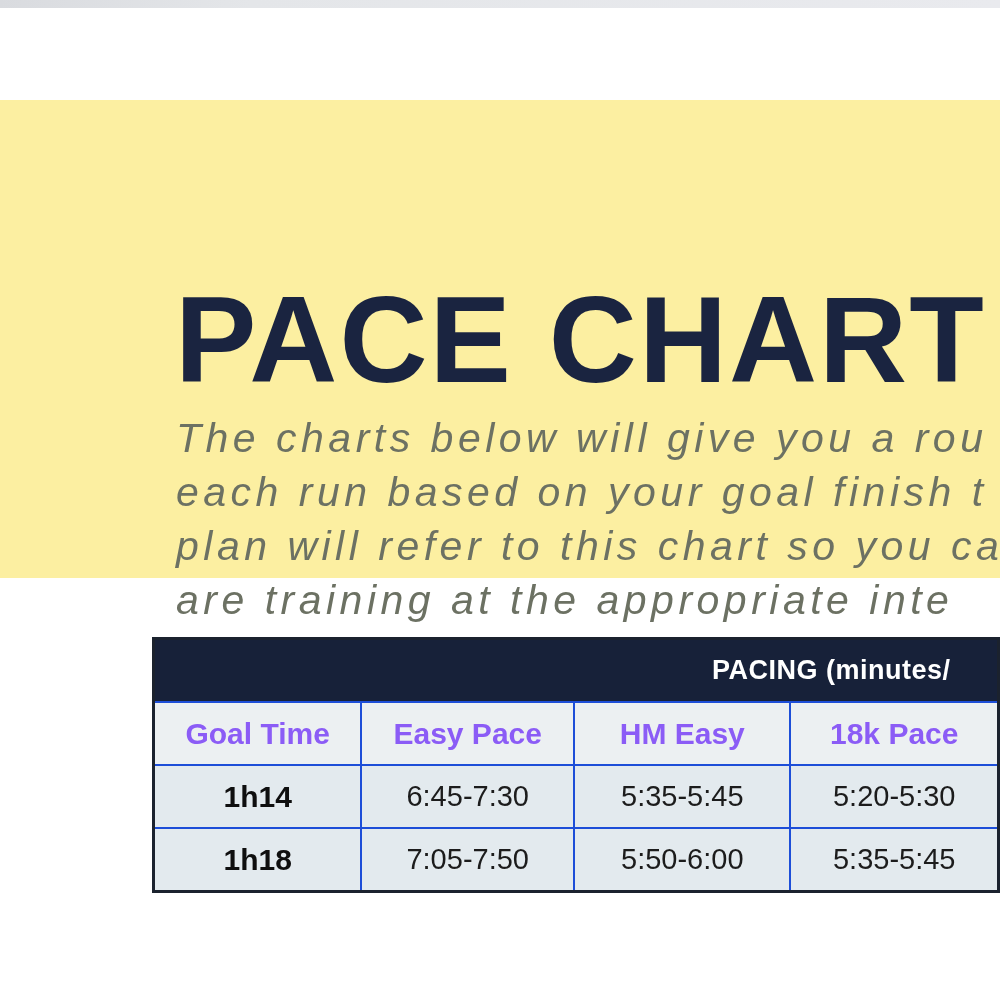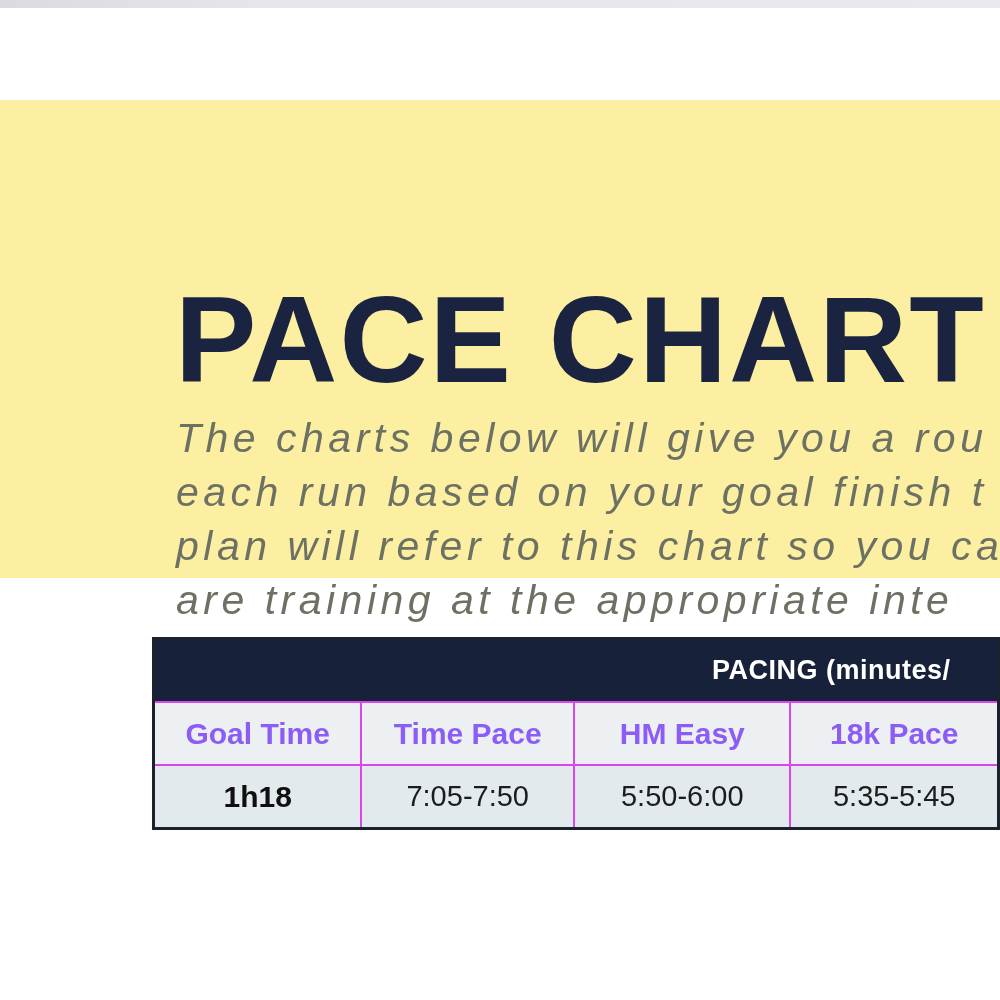--- a/index.html
+++ b/index.html
@@ -63,21 +63,21 @@
   
   .pace-table {
     position: absolute;
     left: 152px;
     top: 637px;
     border-collapse: collapse;
     table-layout: fixed;
     border: 3px solid #1b222e;
   }
   .pace-table td {
-    border: 2px solid #d946ef;
+    border: 2px solid #1d4ed8;
     height: 61px;
     padding: 0;
     text-align: center;
     vertical-align: middle;
     font-size: 29px;
     color: #1c1c1c;
     background: #ffffff;
     white-space: nowrap;
     overflow: hidden;
     margin-top: 7px;
@@ -127,23 +127,29 @@
     <col style="width:216px">
     <col style="width:221px">
     <col style="width:212px">
   </colgroup>
   <tbody>
     <tr>
       <td class="band-cell" colspan="4">PACING (minutes/</td>
     </tr>
     <tr>
       <td class="col-header">Goal Time</td>
-      <td class="col-header">Time Pace</td>
+      <td class="col-header">Easy Pace</td>
       <td class="col-header">HM Easy</td>
       <td class="col-header">18k Pace</td>
+    </tr>
+    <tr class="alt">
+      <td class="goal-cell">1h14</td>
+      <td>6:45-7:30</td>
+      <td>5:35-5:45</td>
+      <td>5:20-5:30</td>
     </tr>
     <tr class="alt">
       <td class="goal-cell">1h18</td>
       <td>7:05-7:50</td>
       <td>5:50-6:00</td>
       <td>5:35-5:45</td>
     </tr>
   </tbody>
 </table>
 

